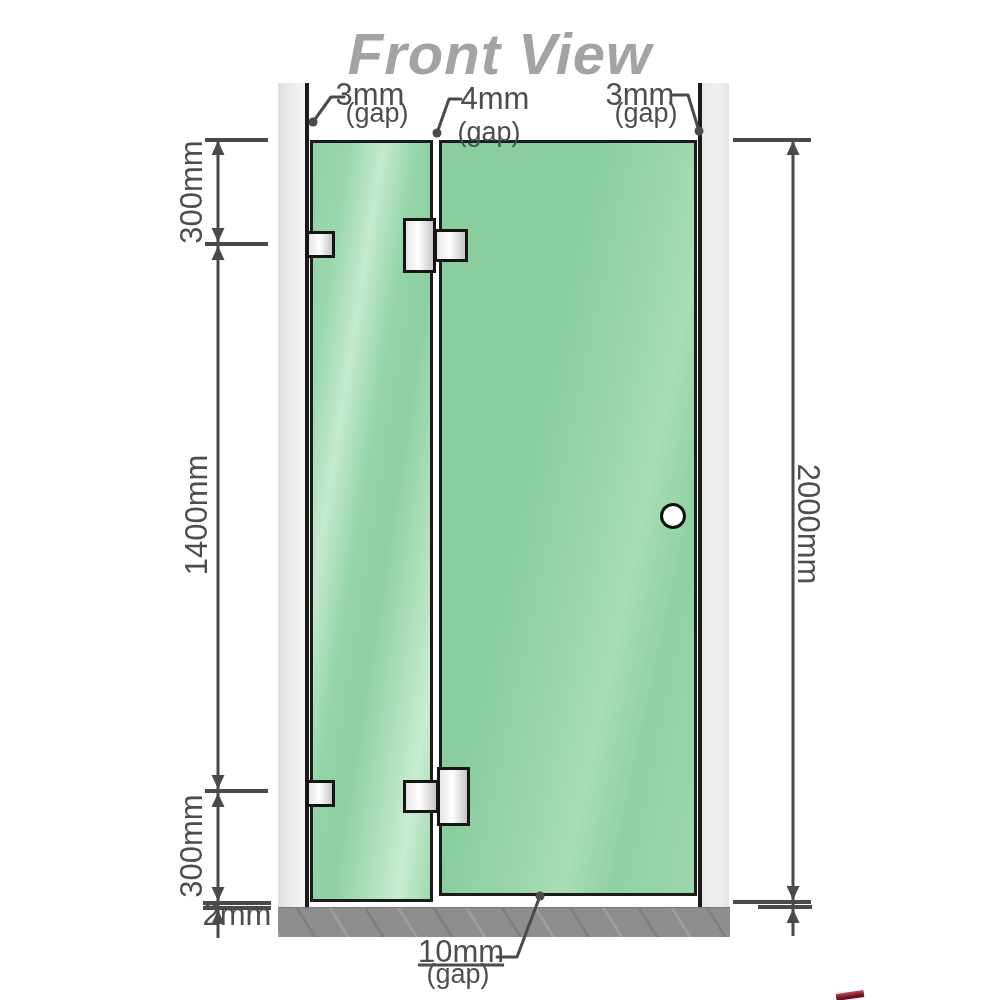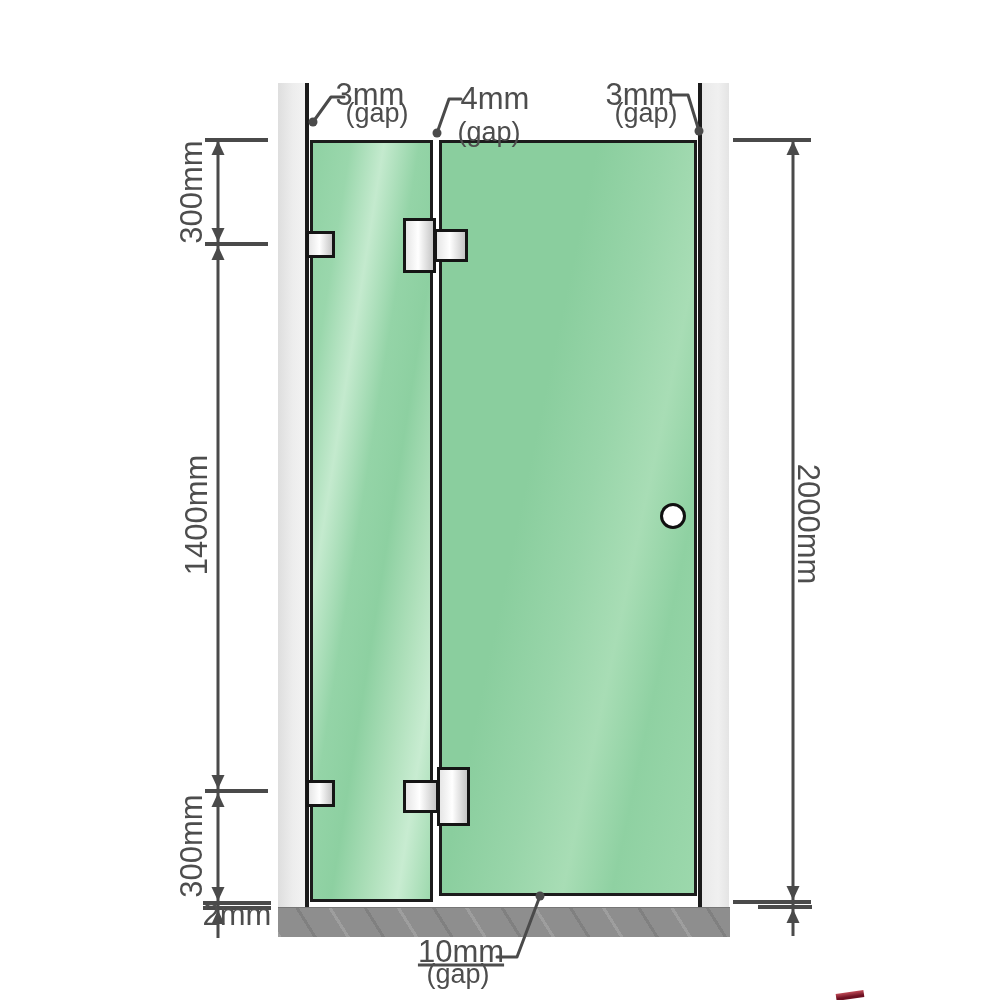--- a/index.html
+++ b/index.html
@@ -81,20 +81,21 @@
     position:absolute; left:836px; top:992px; width:28px; height:7px;
     background:linear-gradient(180deg,#c04a57 0%,#6d1021 70%);
     transform:rotate(-8deg);
   }
 </style>
 </head>
 <body>
 
 <div class="stage">
 
+  <div class="title">Front View</div>
 
   <div class="post left-post abs"></div>
   <div class="post-line pl-left abs"></div>
   <div class="post right-post abs"></div>
   <div class="post-line pl-right abs"></div>
   <div class="floor"></div>
 
   <div class="panel fixed-panel"></div>
   <div class="panel door-panel"></div>
   <div class="handle"></div>

